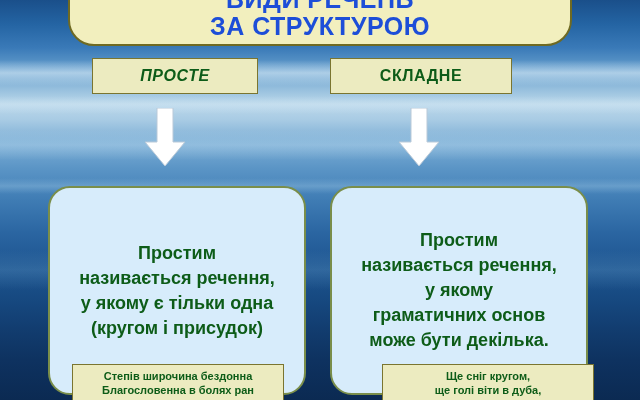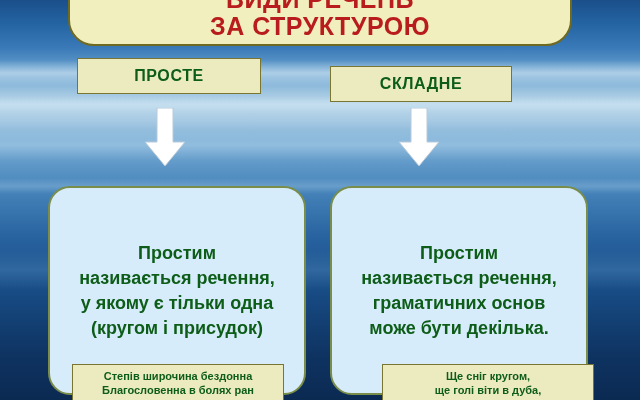--- a/index.html
+++ b/index.html
@@ -79,21 +79,21 @@
     border: 2px solid #6f6a22;
     border-radius: 26px;
     box-sizing: border-box;
     display: flex;
     flex-direction: column;
     align-items: center;
     justify-content: flex-end;
     padding-bottom: 4px;
   }
   .title-line {
-    color: #b91c1c;
+    color: #1d4ed8;
     font-weight: bold;
     font-size: 25px;
     line-height: 27px;
     letter-spacing: 0.5px;
     white-space: nowrap;
   }
 
   
   .label-box {
     position: absolute;
@@ -104,22 +104,22 @@
     display: flex;
     align-items: center;
     justify-content: center;
   }
   .label-box .label-text {
     color: #0d5c18;
     font-weight: bold;
     font-size: 16px;
     letter-spacing: 0.6px;
   }
-  .label-left  { left: 77px;  top: 58px; width: 184px; }
-  .label-right { left: 330px; top: 58px; width: 182px; margin-top: 8px; }
+  .label-left  { left: 92px;  top: 58px; width: 166px; font-style: italic; }
+  .label-right { left: 330px; top: 58px; width: 182px; }
 
   
   .arrow {
     position: absolute;
     width: 44px;
     height: 60px;
   }
   .arrow svg { display: block; }
   .arrow-left  { left: 143px; top: 108px; }
   .arrow-right { left: 397px; top: 108px; }
@@ -212,20 +212,21 @@
   <div class="def-box def-left">
     <div class="def-line">Простим</div>
     <div class="def-line">називається речення,</div>
     <div class="def-line">у якому є тільки одна</div>
     <div class="def-line">(кругом і присудок)</div>
   </div>
 
   <div class="def-box def-right">
     <div class="def-line">Простим</div>
     <div class="def-line">називається речення,</div>
+    <div class="def-line">у якому</div>
     <div class="def-line">граматичних основ</div>
     <div class="def-line">може бути декілька.</div>
   </div>
 
   <div class="quote-box quote-left">
     <div class="quote-line">Степів широчина бездонна</div>
     <div class="quote-line">Благословенна в болях ран</div>
   </div>
 
   <div class="quote-box quote-right">

